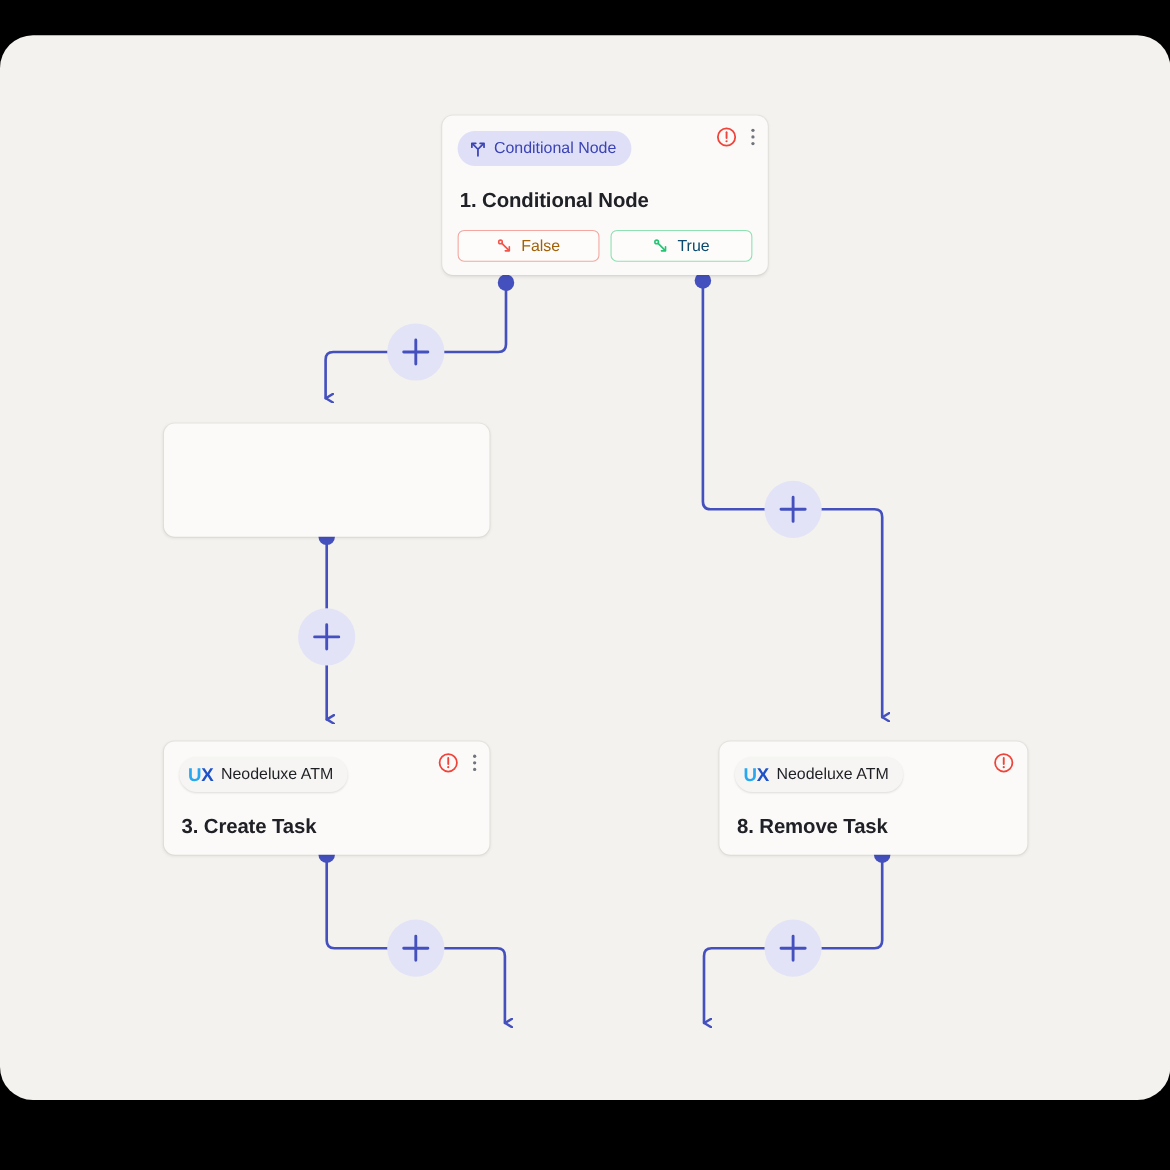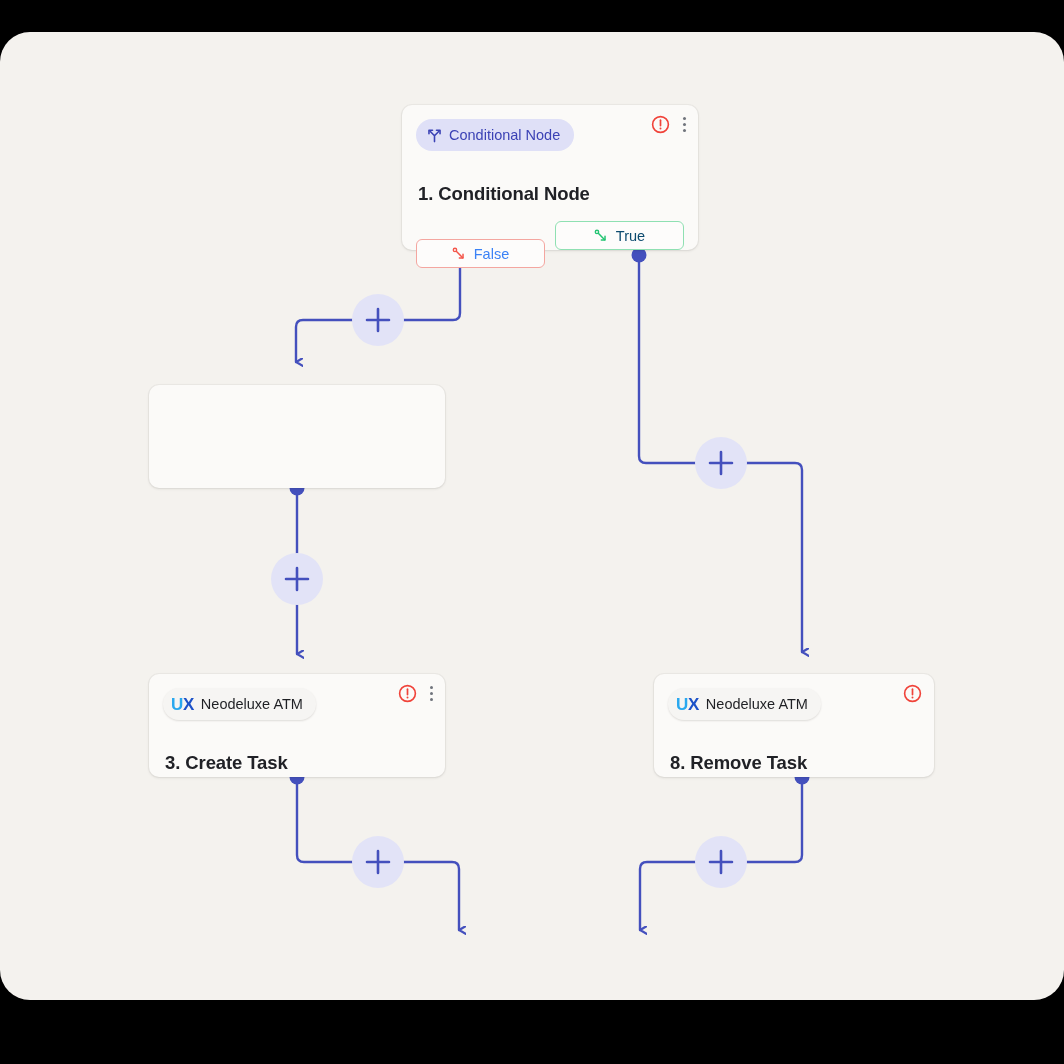--- a/index.html
+++ b/index.html
@@ -74,21 +74,21 @@
     box-shadow: 0 1px 2px rgba(30,25,15,0.13);
     padding: 5px 13px 5px 8px;
   }
   .badge-label { font-size: 14.5px; }
 
   .node-title {
     font-size: 18.5px;
     font-weight: bold;
     color: #202126;
     padding: 0 16px;
-    margin-top: 32px;
+    margin-top: 20px;
     letter-spacing: -0.1px;
   }
 
   .head-icons {
     position: absolute;
     right: 12px;
     top: 10px;
     display: flex;
     align-items: center;
     gap: 12px;
@@ -120,21 +120,21 @@
     display: flex;
     align-items: center;
     justify-content: center;
     gap: 8px;
     height: 29px;
     border-radius: 6px;
     font-size: 14.5px;
     background: #fdfcfb;
     box-sizing: border-box;
   }
-  .branch-btn.false { border: 1.4px solid #f4a6a0; color: #3b82f6; margin-top: 18px; }
+  .branch-btn.false { border: 1.4px solid #f4a6a0; color: #a16207; }
   .branch-btn.true  { border: 1.4px solid #8fe0b2; color: #0c4a6e; justify-content: center; }
 
   
   .fs-logo { display: inline-flex; align-items: flex-end; gap: 1.5px; }
   .fs-sq {
     width: 22px; height: 22px; border-radius: 4px;
     background: #21b574; position: relative;
   }
   .fs-bar1 { width: 3.5px; height: 18px; border-radius: 1px; background: #3fc98c; }
   .fs-bar2 { width: 2px;  height: 14px; border-radius: 1px; background: #8fe3bd; }

